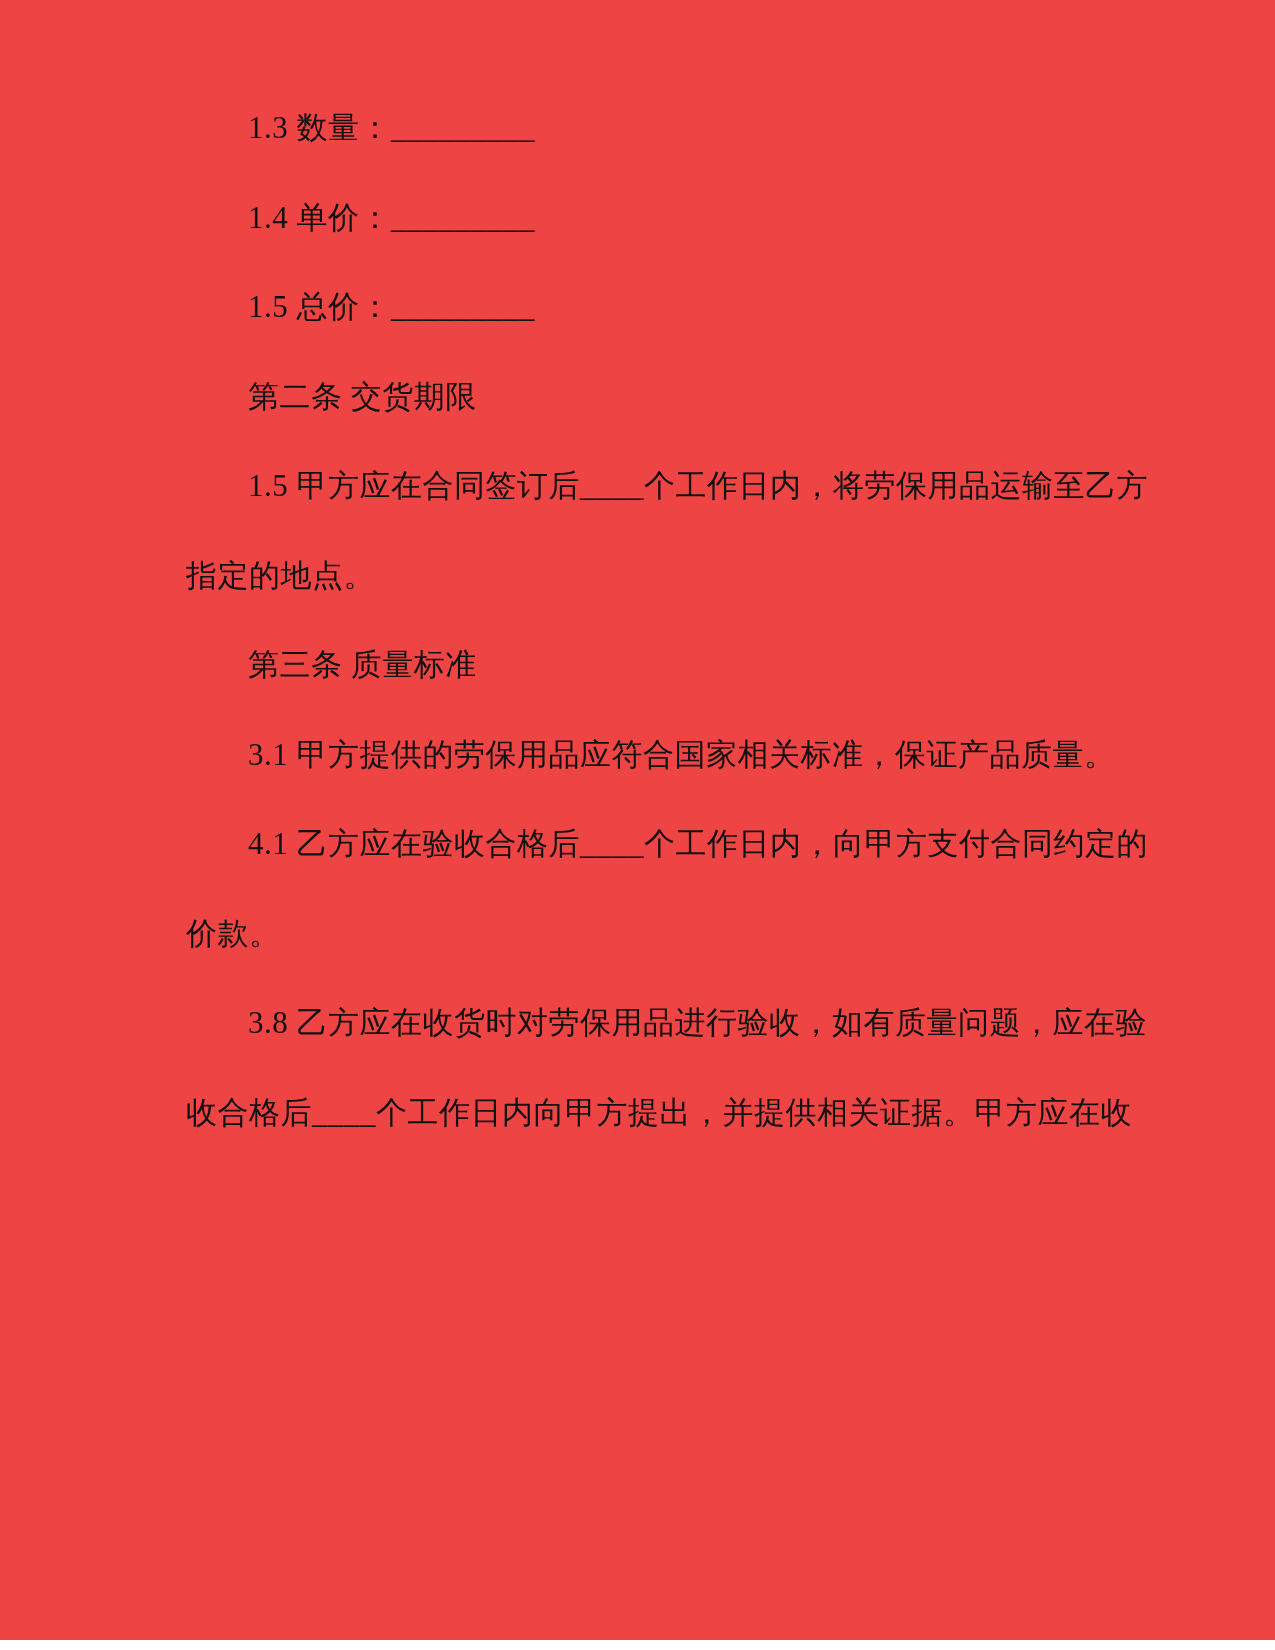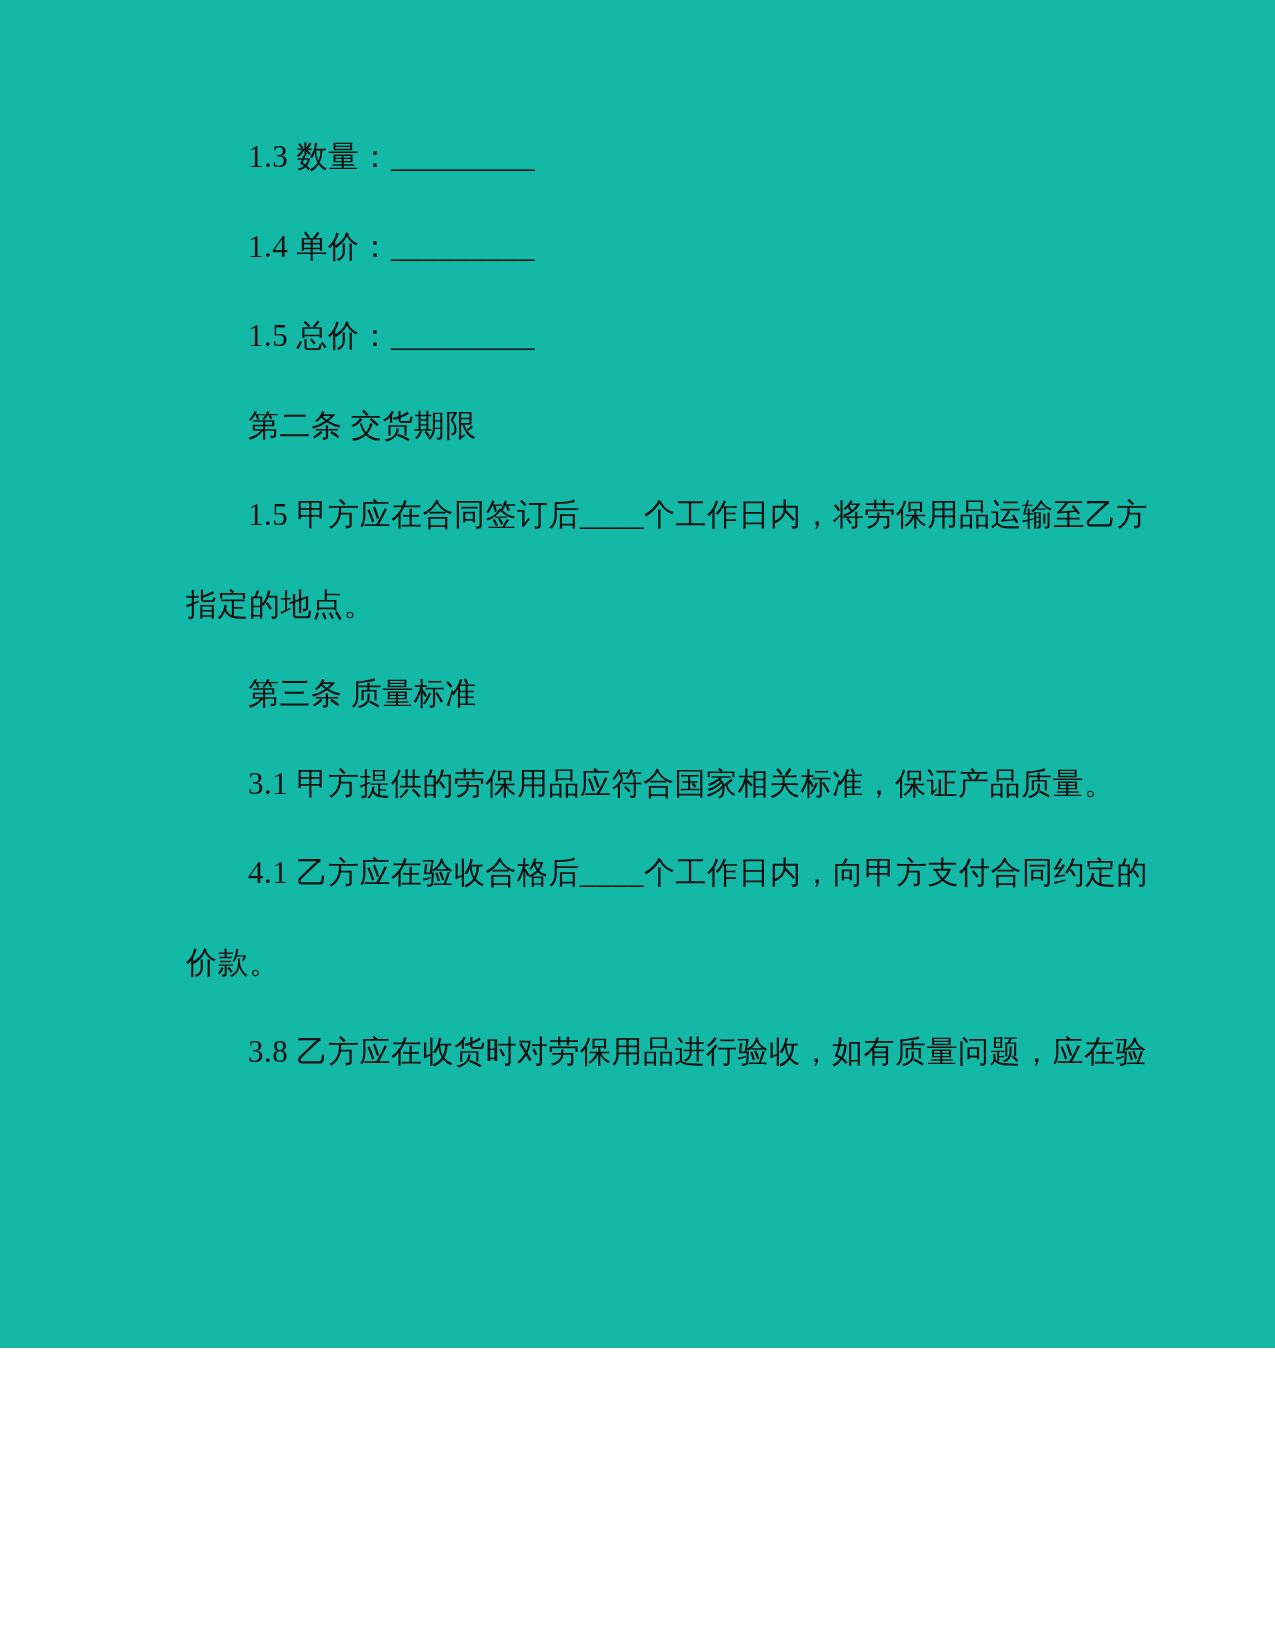--- a/index.html
+++ b/index.html
@@ -8,23 +8,23 @@
     background: #ffffff;
   }
   body {
     width: 1275px;
     height: 1650px;
     overflow: hidden;
   }
   .page {
     box-sizing: border-box;
     width: 1275px;
-    height: 1348px;
-    background: #14b8a6;
-    padding: 112px 190px 0 186px;
+    height: 1640px;
+    background: #ef4444;
+    padding: 83px 190px 0 186px;
     font-family: "Liberation Serif", sans-serif;
     font-size: 31px;
     line-height: 89.5px;
     color: #111111;
     letter-spacing: 0.5px;
   }
   .line {
     white-space: nowrap;
     height: 89.5px;
   }
@@ -41,14 +41,15 @@
       <div class="line indent">1.4 单价：_________</div>
       <div class="line indent">1.5 总价：_________</div>
       <div class="line indent">第二条 交货期限</div>
       <div class="line indent">1.5 甲方应在合同签订后____个工作日内，将劳保用品运输至乙方</div>
       <div class="line">指定的地点。</div>
       <div class="line indent">第三条 质量标准</div>
       <div class="line indent">3.1 甲方提供的劳保用品应符合国家相关标准，保证产品质量。</div>
       <div class="line indent">4.1 乙方应在验收合格后____个工作日内，向甲方支付合同约定的</div>
       <div class="line">价款。</div>
       <div class="line indent">3.8 乙方应在收货时对劳保用品进行验收，如有质量问题，应在验</div>
+      <div class="line">收合格后____个工作日内向甲方提出，并提供相关证据。甲方应在收</div>
     </div>
 </div>
 
 </body></html>

